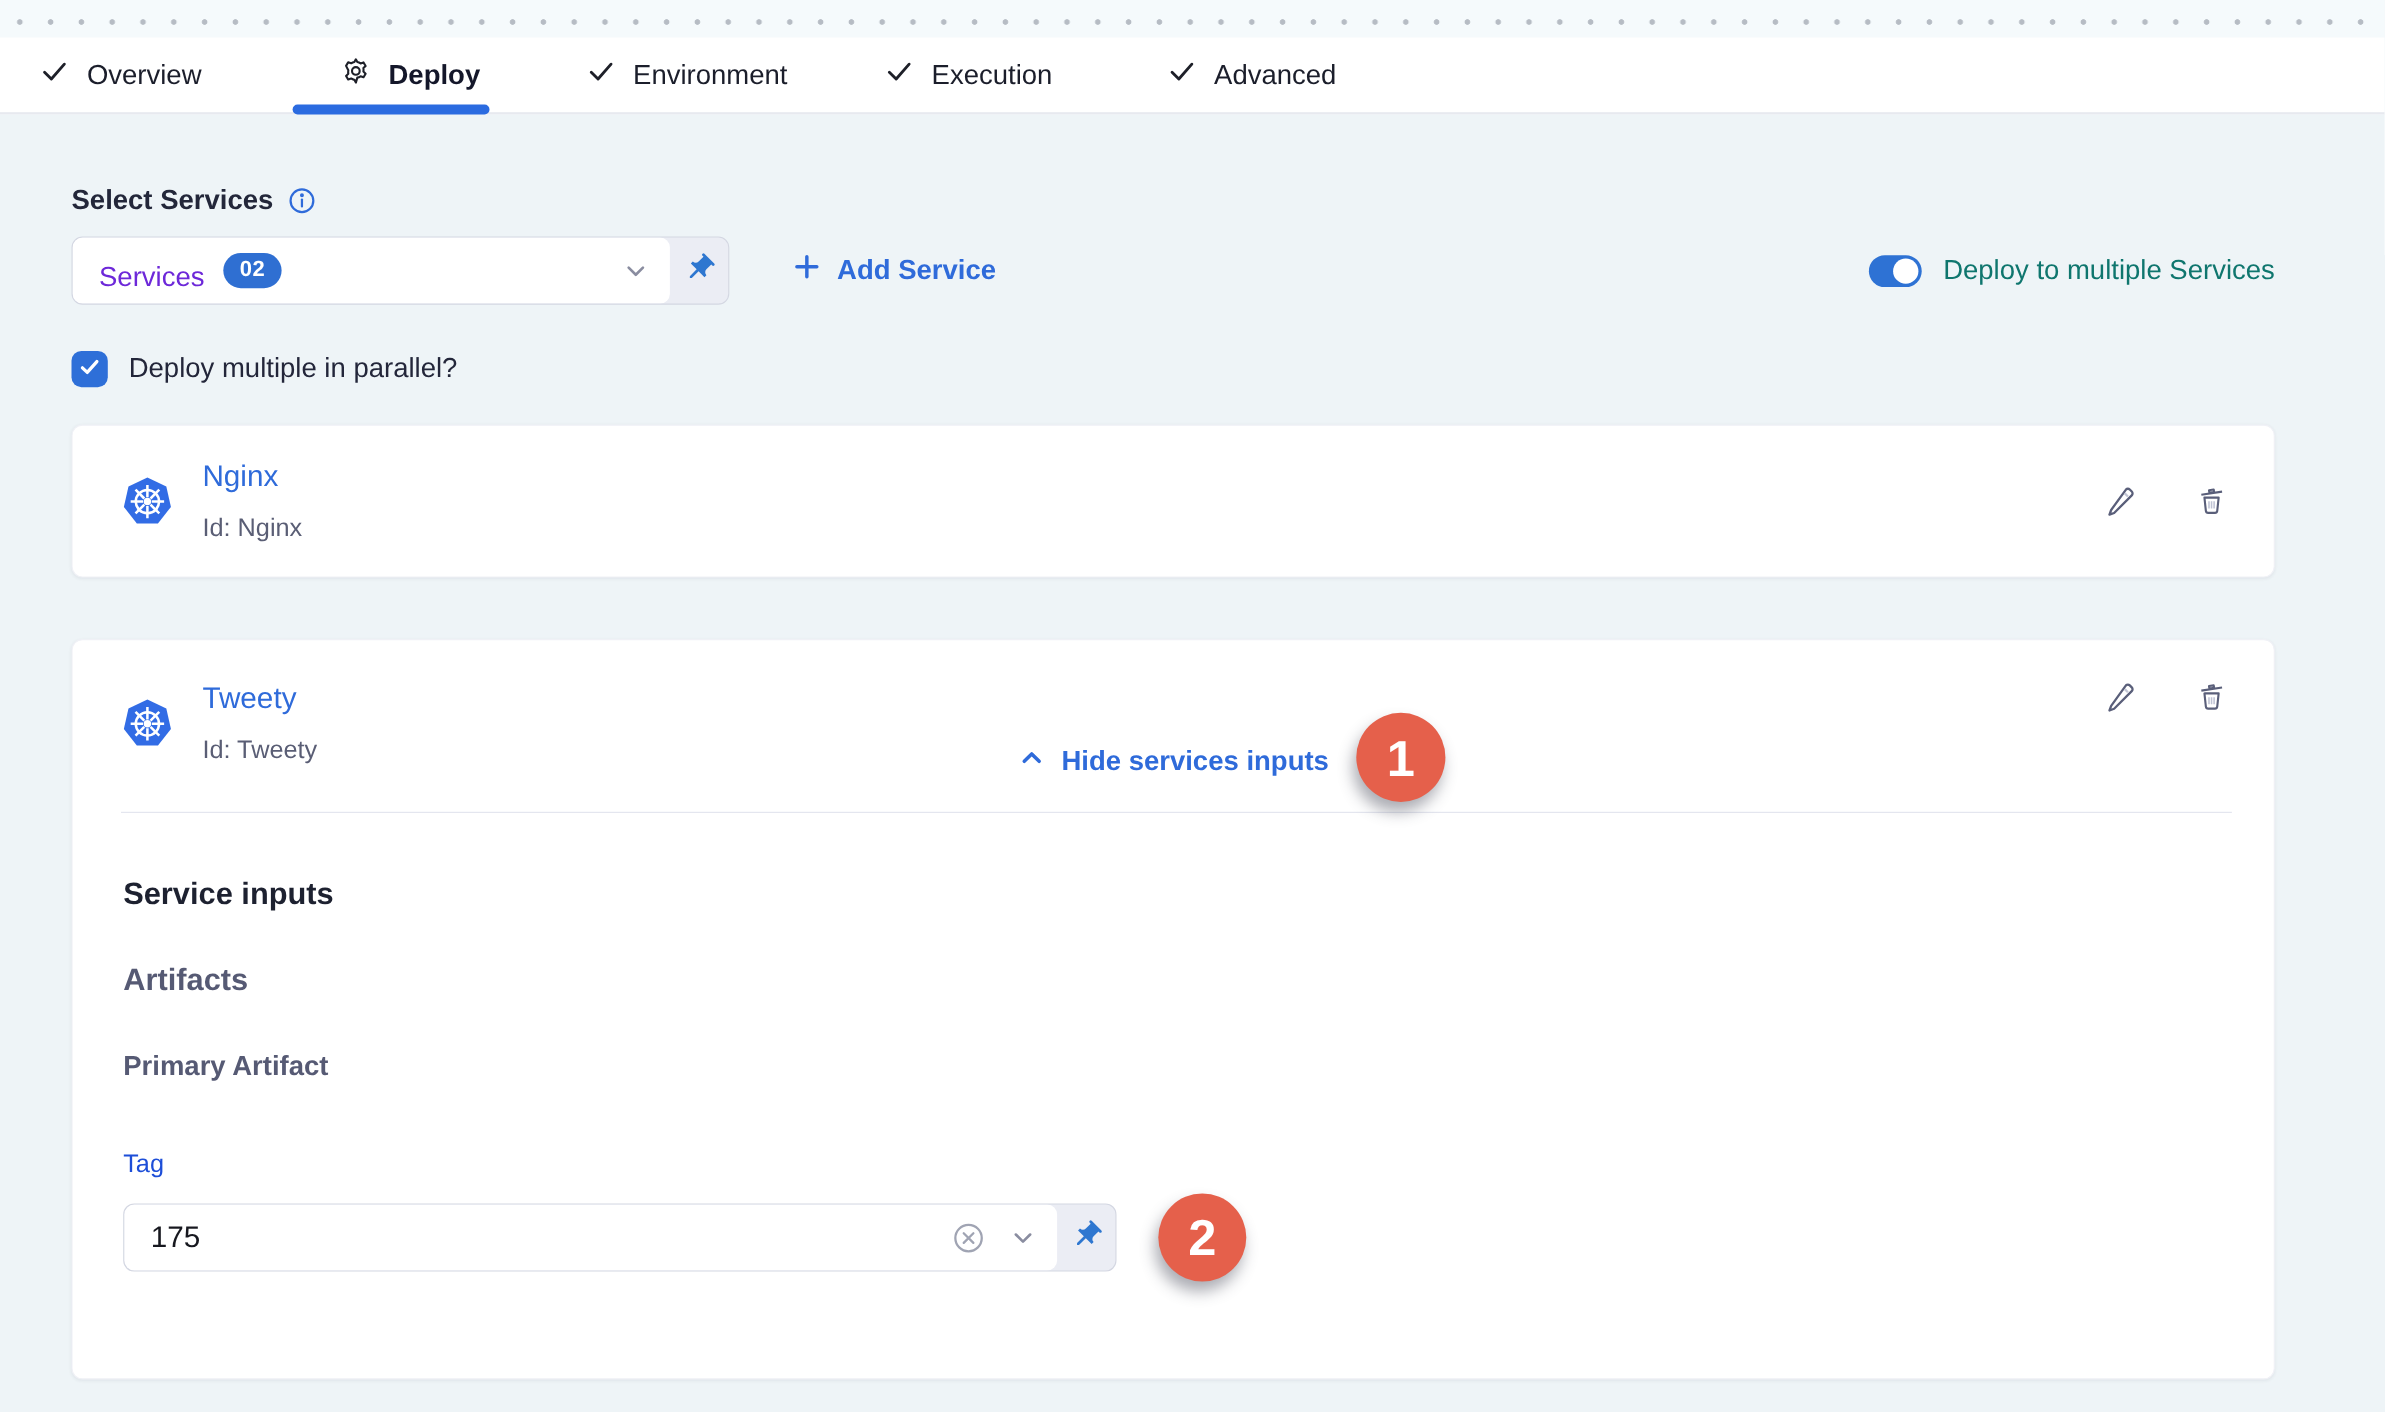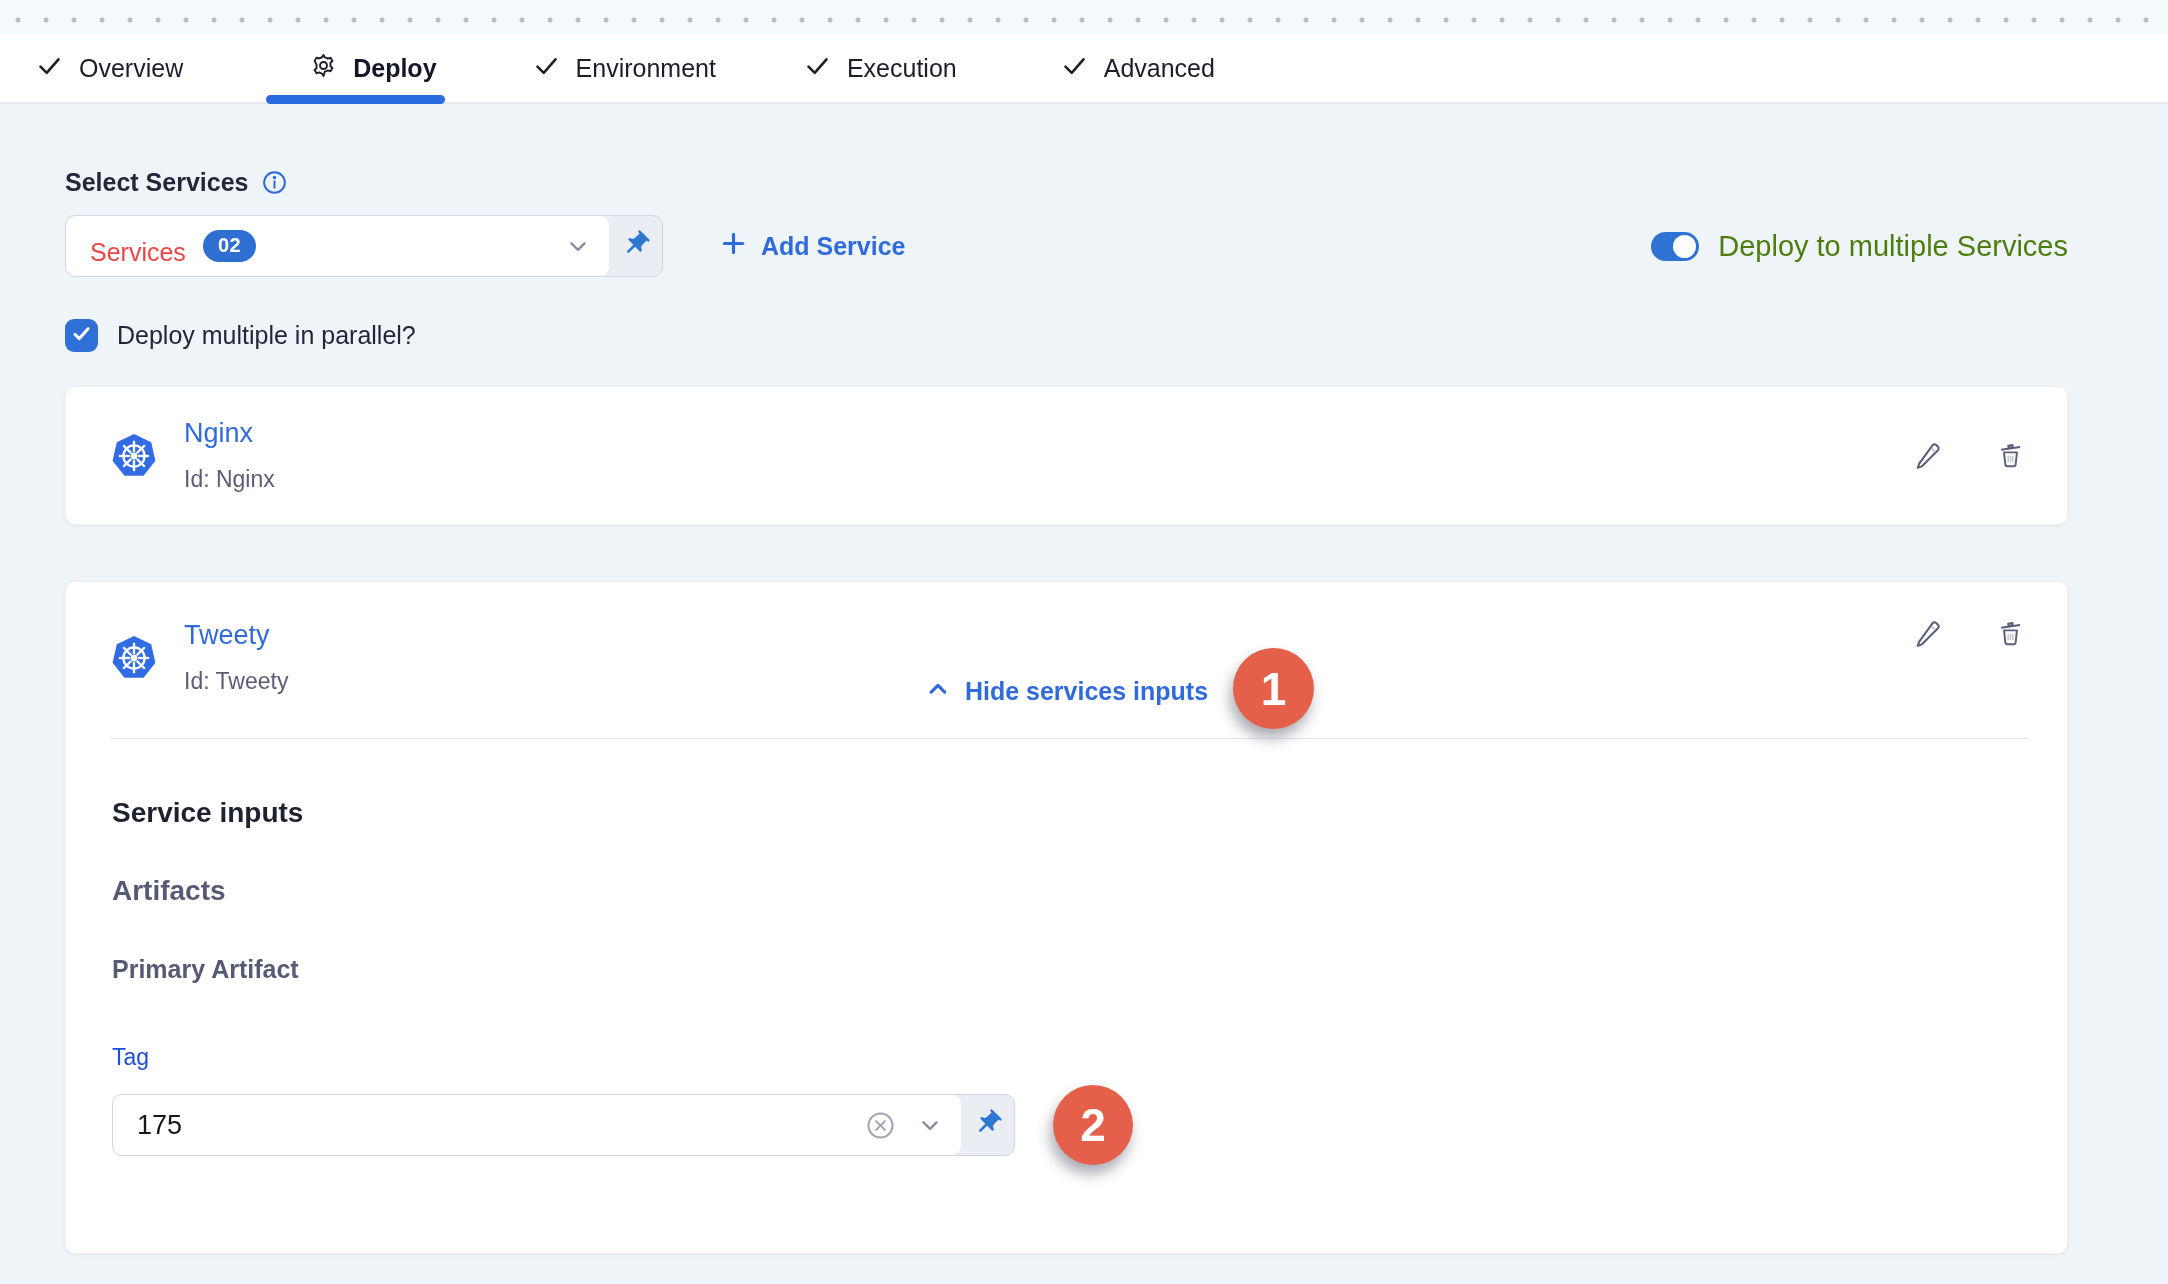--- a/index.html
+++ b/index.html
@@ -46,37 +46,37 @@
   }
   .composite-main{
     flex:1; background:#fff; border-radius:9px; display:flex; align-items:center;
     padding:0 18px 0 24px;
   }
   .composite-pin{
     width:53px; display:flex; align-items:center; justify-content:center; cursor:pointer;
   }
   .composite-pin svg{ width:30px; height:30px; }
   .select-composite{ width:598px; }
-  .select-value{ font-size:25px; color:#ef4444; font-weight:500;margin-top:12px; }
+  .select-value{ font-size:25px; color:#6d28d9; font-weight:500;margin-top:12px; }
   .count-pill{
     margin-left:17px; background:#2f6fd2; color:#fff; font-size:20px; font-weight:700;
     padding:4px 15px 5px; border-radius:999px; letter-spacing:.5px;
   }
   .chev{ margin-left:auto; }
   .chev svg{ width:26px; height:26px; display:block; }
 
   .add-service{ display:flex; align-items:center; gap:13px; margin-left:56px;
     color:#2f6bda; font-size:25px; font-weight:700; cursor:pointer; }
   .add-service svg{ width:29px; height:29px; }
 
   .toggle-group{ margin-left:auto; display:flex; align-items:center; gap:19px; }
   .switch{ width:48px; height:29px; border-radius:16px; background:#2e72d4; position:relative; cursor:pointer;}
   .switch::after{ content:""; position:absolute; right:3px; top:3px; width:23px; height:23px;
     border-radius:50%; background:#fff; }
-  .toggle-label{ font-size:29px; color:#4d7c0f; }
+  .toggle-label{ font-size:25px; color:#0f766e; }
 
   .checkbox-row{ margin-top:42px; display:flex; align-items:center; gap:19px; }
   .checkbox{ width:33px; height:33px; border-radius:9px; background:#2e6fd8;
     display:flex; align-items:center; justify-content:center; cursor:pointer; }
   .checkbox svg{ width:21px; height:21px; }
   .checkbox-label{ font-size:25px; color:#23263a; }
 
   .card{ background:#fff; border-radius:10px; border:1px solid #f0f1f6;
     box-shadow:0 1px 3px rgba(40,48,74,.07); }
   .card--nginx{ margin-top:34px; height:139px; display:flex; align-items:center;

